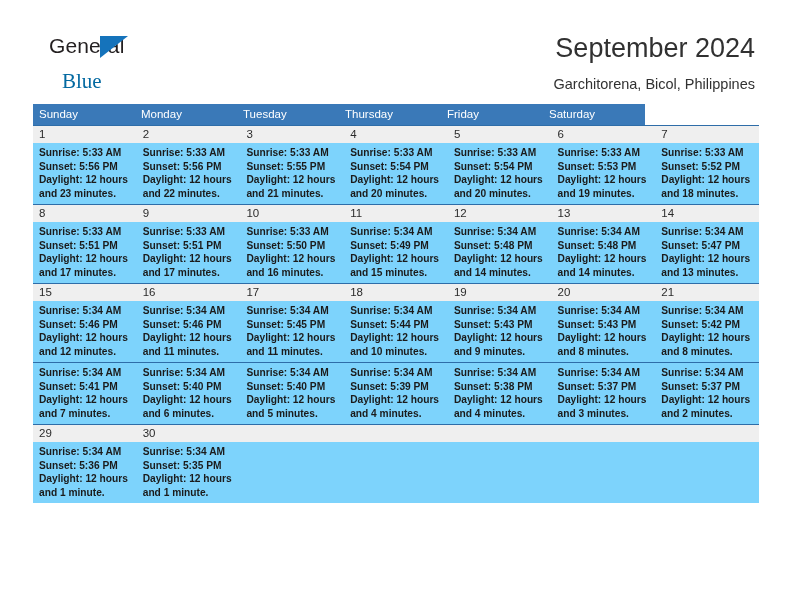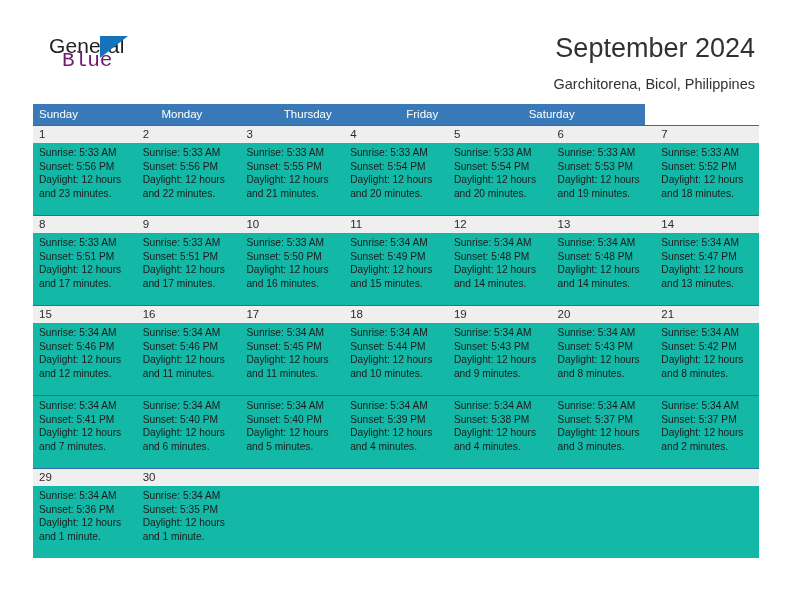--- a/index.html
+++ b/index.html
@@ -49,24 +49,24 @@
     left: 65px;
     top: 2px;
     width: 0;
     height: 0;
     border-left: 28px solid #1573bb;
     border-bottom: 22px solid transparent;
   }
   .logo-blue {
     position: absolute;
     left: 27px;
-    top: 15px;
+    top: 35px;
     font-size: 21px;
-    color: #701a75;
-    font-family: Liberation Mono, monospace;
+    color: #0369a1;
+    font-family: Liberation Serif, serif;
   }
 
   .title {
     position: absolute;
     right: 37px;
     top: 33px;
     font-size: 27px;
     color: #313131;
     text-align: right;
     white-space: nowrap;
@@ -126,22 +126,23 @@
     flex: 1 1 0;
     font-size: 11.5px;
     line-height: 17px;
     color: #2b2b2b;
     padding-left: 6px;
     box-sizing: border-box;
   }
   .body-row {
     display: flex;
     width: 726px;
-    height: 72px;
-    background: #14b8a6;
+    height: 61px;
+    background: #7dd3fc;
+    font-weight: bold;
   }
   .daycell {
     flex: 1 1 0;
     padding: 3px 6px 0 6px;
     box-sizing: border-box;
     font-size: 10.2px;
     line-height: 13.7px;
     color: #1b1b1b;
     overflow: hidden;
   }
@@ -161,20 +162,21 @@
       <span class="logo-blue">Blue</span>
     </div>
     <div class="title">September 2024</div>
     <div class="subtitle">Garchitorena, Bicol, Philippines</div>
   </div>
 
   <div class="calendar">
     <div class="weekday-row">
       <div class="weekday">Sunday</div>
       <div class="weekday">Monday</div>
+      <div class="weekday">Tuesday</div>
       <div class="weekday">Thursday</div>
       <div class="weekday">Friday</div>
       <div class="weekday">Saturday</div>
     </div>
 
     <div class="week">
       <div class="numbers-row">
         <div class="daynum">1</div>
         <div class="daynum">2</div>
         <div class="daynum">3</div>

